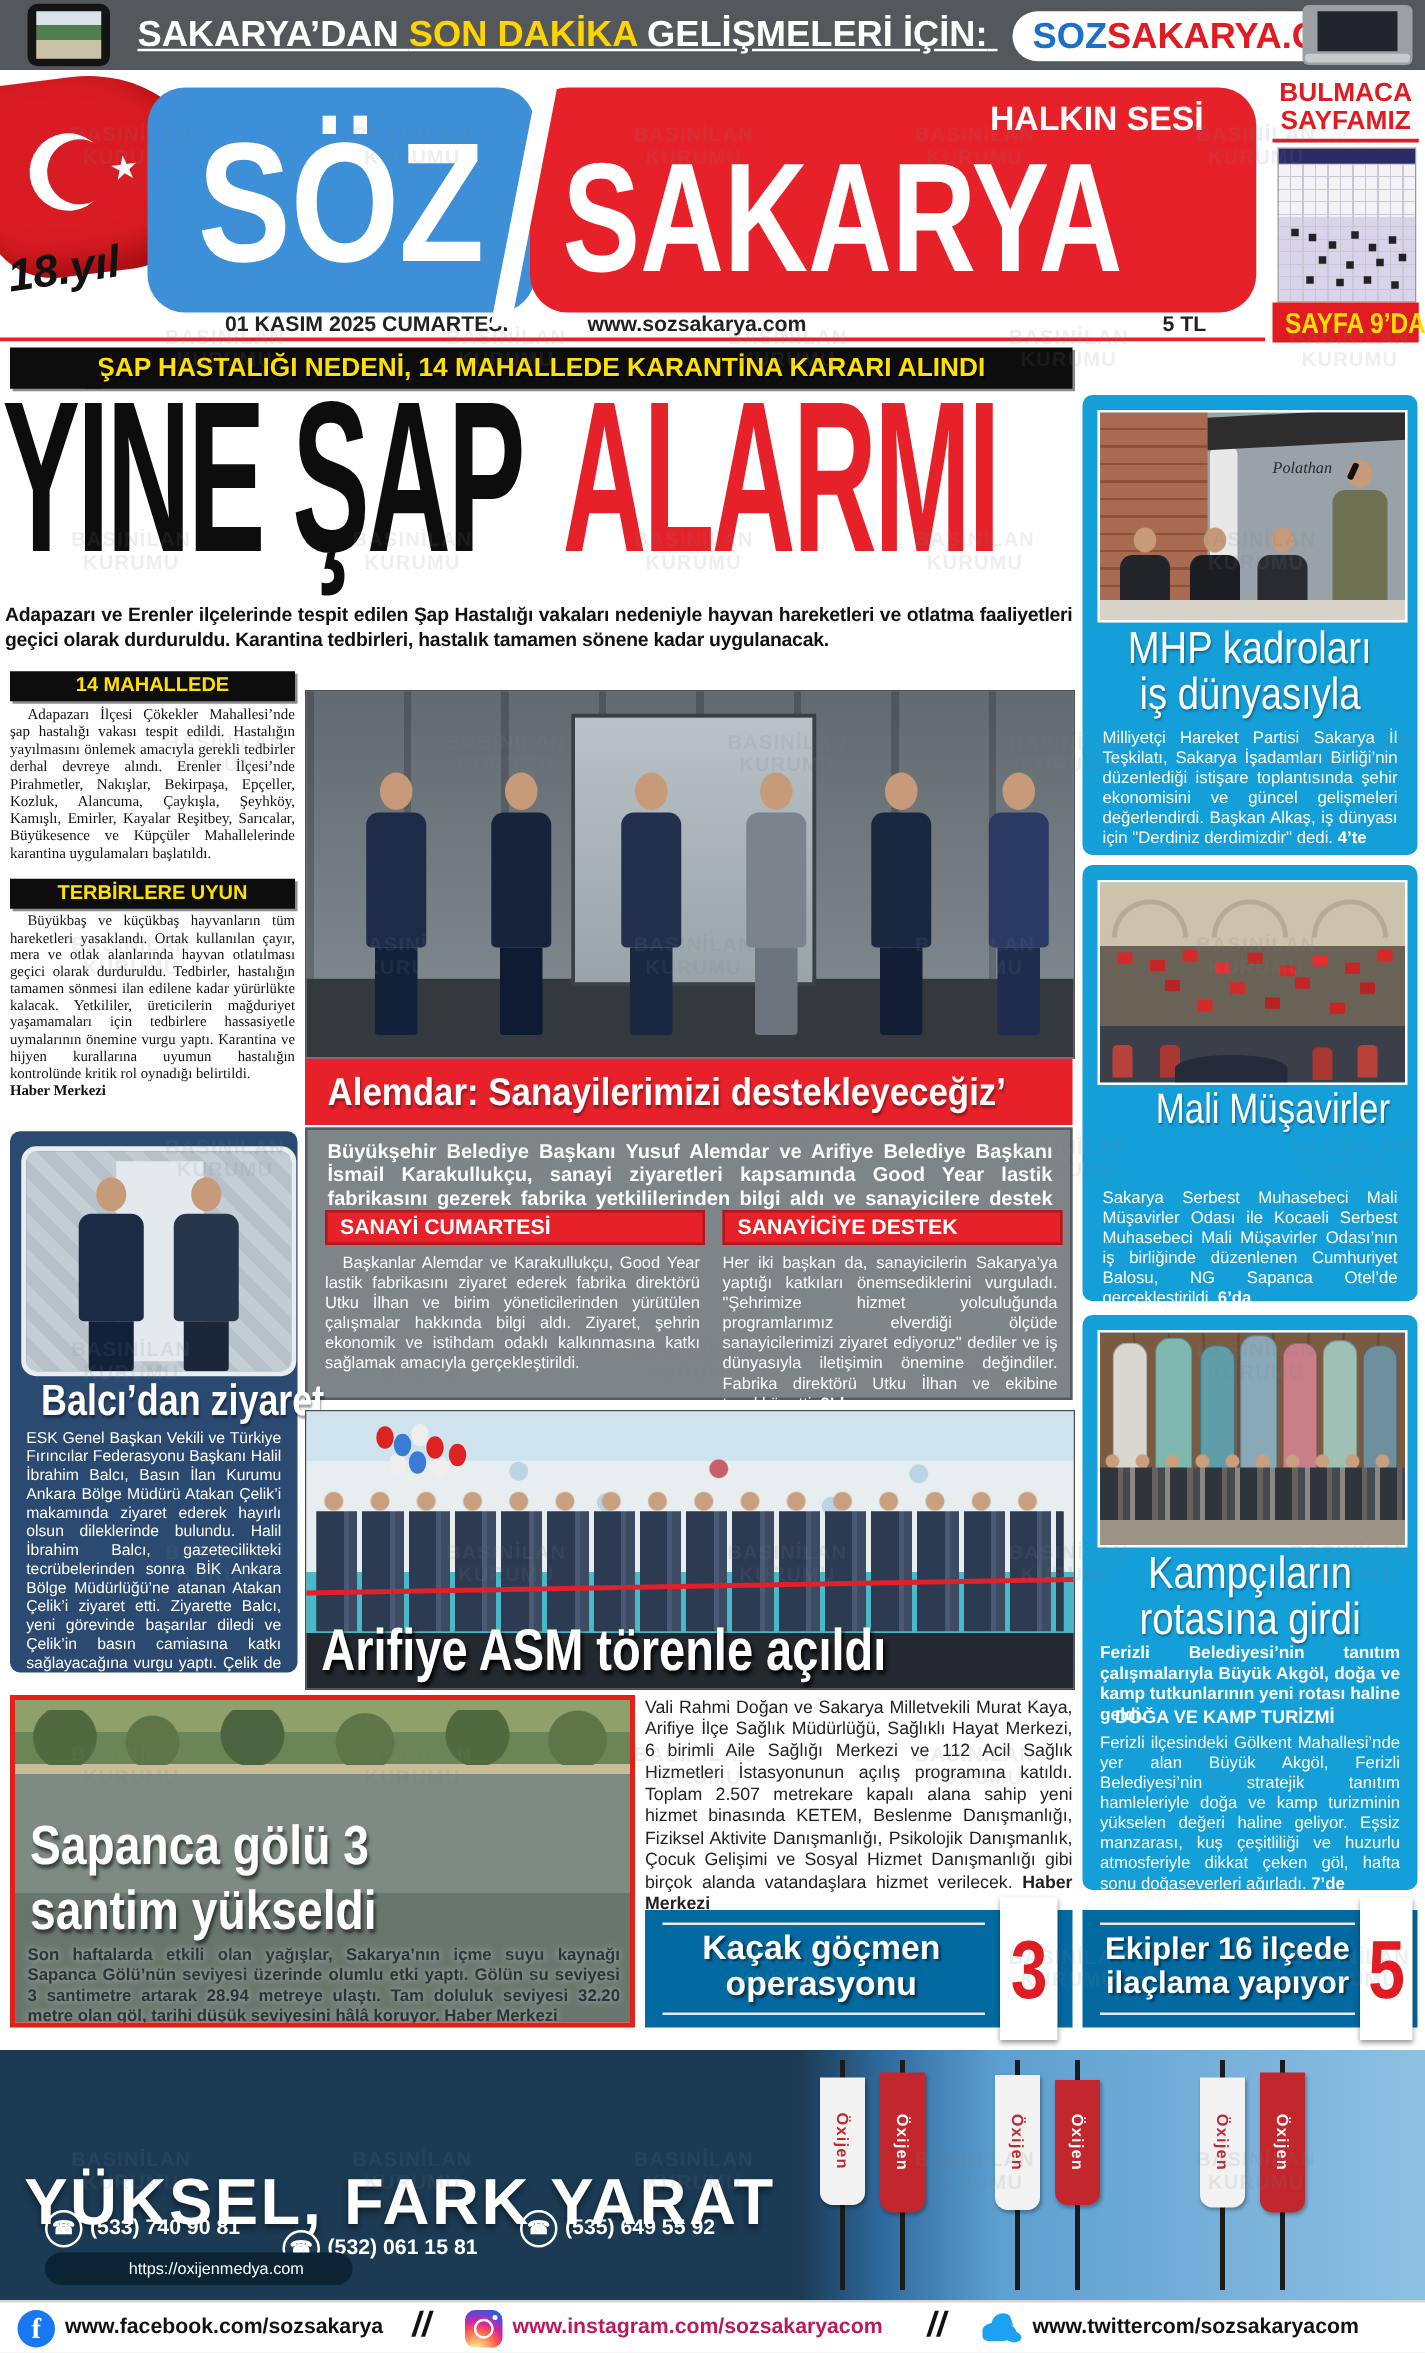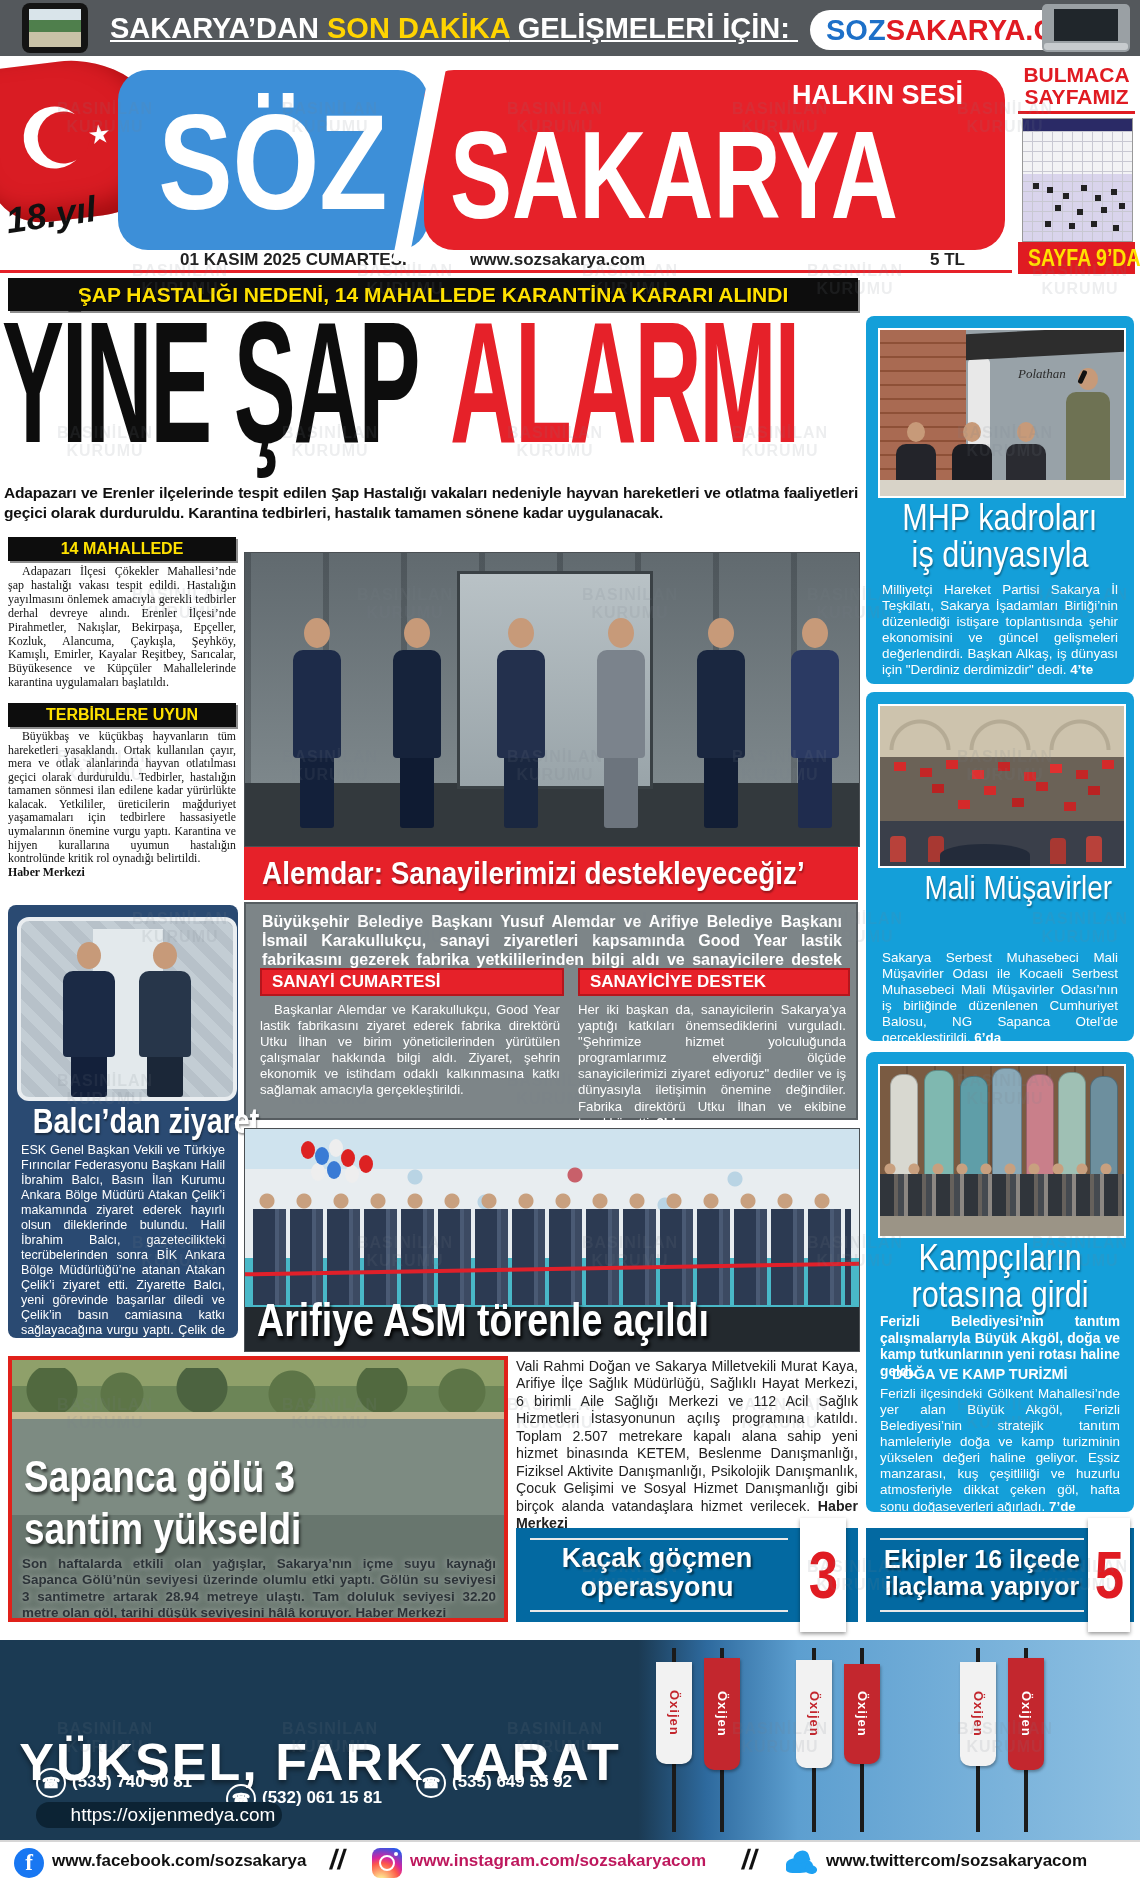--- a/index.html
+++ b/index.html
@@ -329,21 +329,21 @@
     <div class="abs" style="left:36px;top:128px;color:#fff;font-weight:bold;font-size:17px;">
       <span style="display:inline-block;width:26px;height:26px;border:2px solid #fff;border-radius:50%;text-align:center;line-height:26px;font-size:15px;margin-right:6px;vertical-align:middle;">☎</span><span>(533) 740 90 81</span>
     </div>
     <div class="abs" style="left:226px;top:144px;color:#fff;font-weight:bold;font-size:17px;">
       <span style="display:inline-block;width:26px;height:26px;border:2px solid #fff;border-radius:50%;text-align:center;line-height:26px;font-size:15px;margin-right:6px;vertical-align:middle;">☎</span><span>(532) 061 15 81</span>
     </div>
     <div class="abs" style="left:416px;top:128px;color:#fff;font-weight:bold;font-size:17px;">
       <span style="display:inline-block;width:26px;height:26px;border:2px solid #fff;border-radius:50%;text-align:center;line-height:26px;font-size:15px;margin-right:6px;vertical-align:middle;">☎</span><span>(535) 649 55 92</span>
     </div>
     <div class="abs" style="left:36px;top:162px;width:246px;height:26px;background:#0c2334;border-radius:13px;text-align:center;">
-      <span style="color:#fff;font-size:19px;line-height:26px;margin-left:28px;">https://oxijenmedya.com</span>
+      <span style="color:#fff;font-size:13px;line-height:26px;margin-left:28px;">https://oxijenmedya.com</span>
     </div>
 
     <div class="abs" style="left:648px;top:8px;width:110px;height:190px;">
       <div class="pole" style="left:24px;top:0;height:184px;"></div>
         <div class="pole" style="left:72px;top:0;height:184px;"></div>
       <div class="banner" style="left:8px;top:14px;width:36px;height:102px;background:#f2f2f2;">
           <span style="color:#c3272e;">Öxijen</span>
         </div>
       <div class="banner" style="left:56px;top:10px;width:36px;height:112px;background:#c3272e;">
           <span style="color:#fff;">Öxijen</span>

